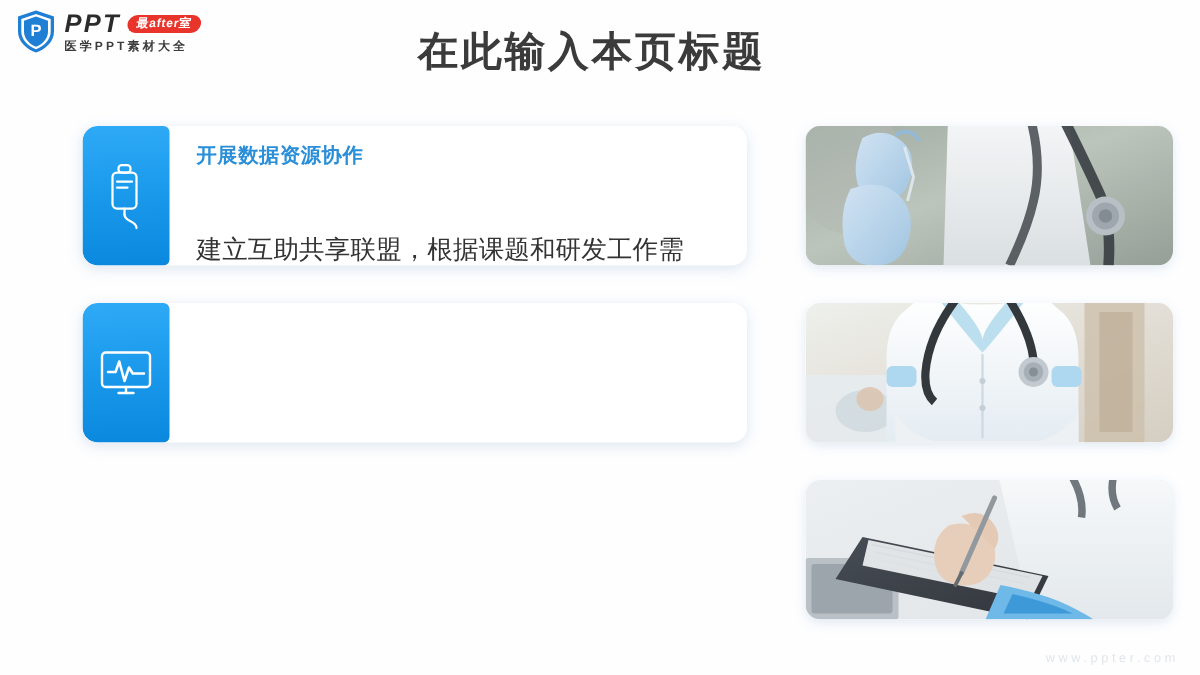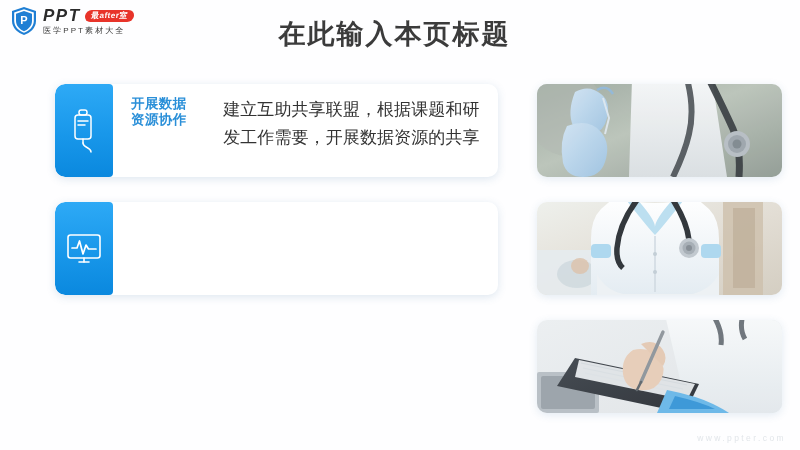--- a/index.html
+++ b/index.html
@@ -18,21 +18,21 @@
   .logo-row1{display:flex;align-items:center;gap:4px;}
   .logo-ppt{
     font-size:17px;font-weight:bold;color:#2b2b2b;letter-spacing:1.5px;
     font-style:italic;font-family:"Liberation Sans",sans-serif;
   }
   .logo-badge{
     background:#e8342a;color:#fff;font-size:8px;font-weight:bold;
     padding:2px 6px;border-radius:7px;letter-spacing:.5px;transform:skewX(-8deg);
   }
   .logo-sub{
-    font-size:8px;color:#3b3b3b;letter-spacing:2.1px;margin-top:3px;font-weight:normal;
+    font-size:8px;color:#3b3b3b;letter-spacing:2.1px;margin-top:3px;font-weight:bold;
   }
 
   
   .page-title{
     position:absolute;left:0;right:11px;top:16px;text-align:center;
     font-size:27px;font-weight:bold;color:#3b3b3b;letter-spacing:2px;
   }
 
   
   .rows{position:absolute;left:55px;top:84px;right:18px;}
@@ -44,21 +44,21 @@
     box-shadow:0 2px 9px rgba(60,110,160,.17);
     overflow:hidden;
   }
   .icon-panel{
     flex:0 0 58px;display:flex;align-items:center;justify-content:center;
     background:linear-gradient(178deg,#2eaaf6 0%,#1897ea 55%,#0a88de 100%);
     border-radius:10px 4px 4px 10px;
   }
   .icon-panel svg{display:block;}
   .card-body{
-    flex:1 1 auto;padding:12px 16px 10px 18px;display:flex;flex-direction:row;
+    flex:1 1 auto;padding:12px 16px 10px 18px;display:flex;flex-direction:column;
     justify-content:flex-start;
     gap:36px;
   }
   .card-title{
     font-size:13.5px;font-weight:bold;color:#2a8fd8;letter-spacing:.4px;
     margin:0 0 5px 0;line-height:1.2;
   }
   .card-desc{
     font-size:17px;color:#333333;line-height:1.62;letter-spacing:.1px;margin:0;
   }

